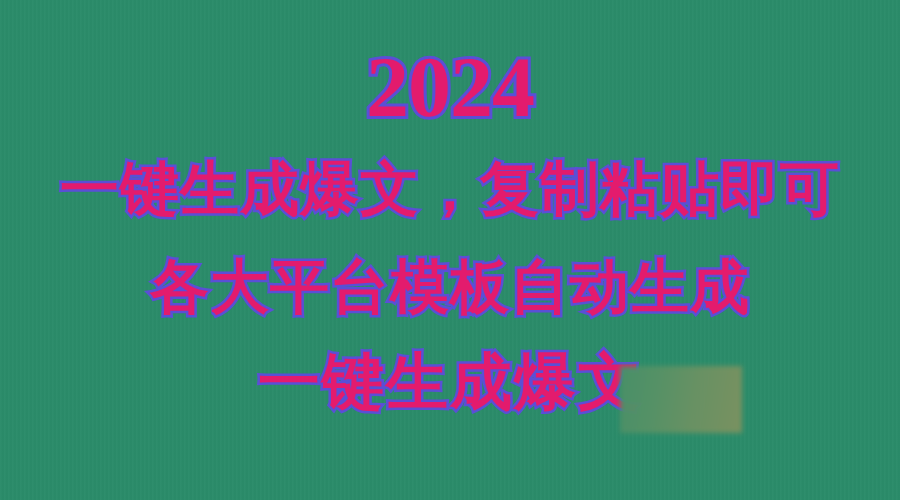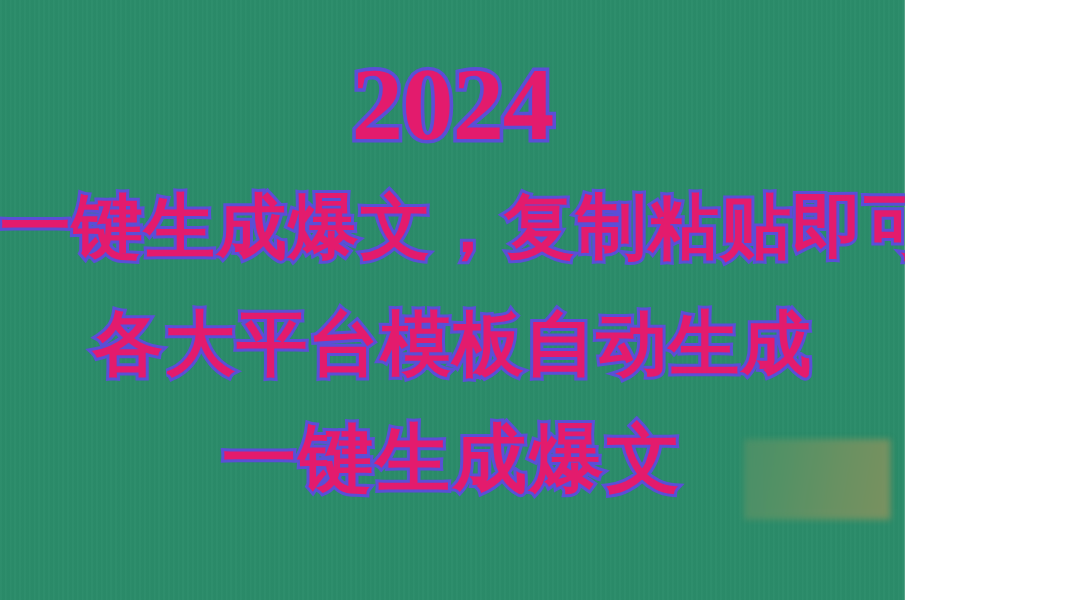--- a/index.html
+++ b/index.html
@@ -10,21 +10,21 @@
 
   body {
     width: 900px;
     height: 500px;
     overflow: hidden;
     font-family: "Liberation Sans", "DejaVu Sans", sans-serif;
   }
 
   #poster {
     position: relative;
-    width: 754px;
+    width: 900px;
     height: 500px;
     background: #2b8c6a;
     overflow: hidden;
   }
 
   
   #poster::before {
     content: "";
     position: absolute;
     inset: 0;

